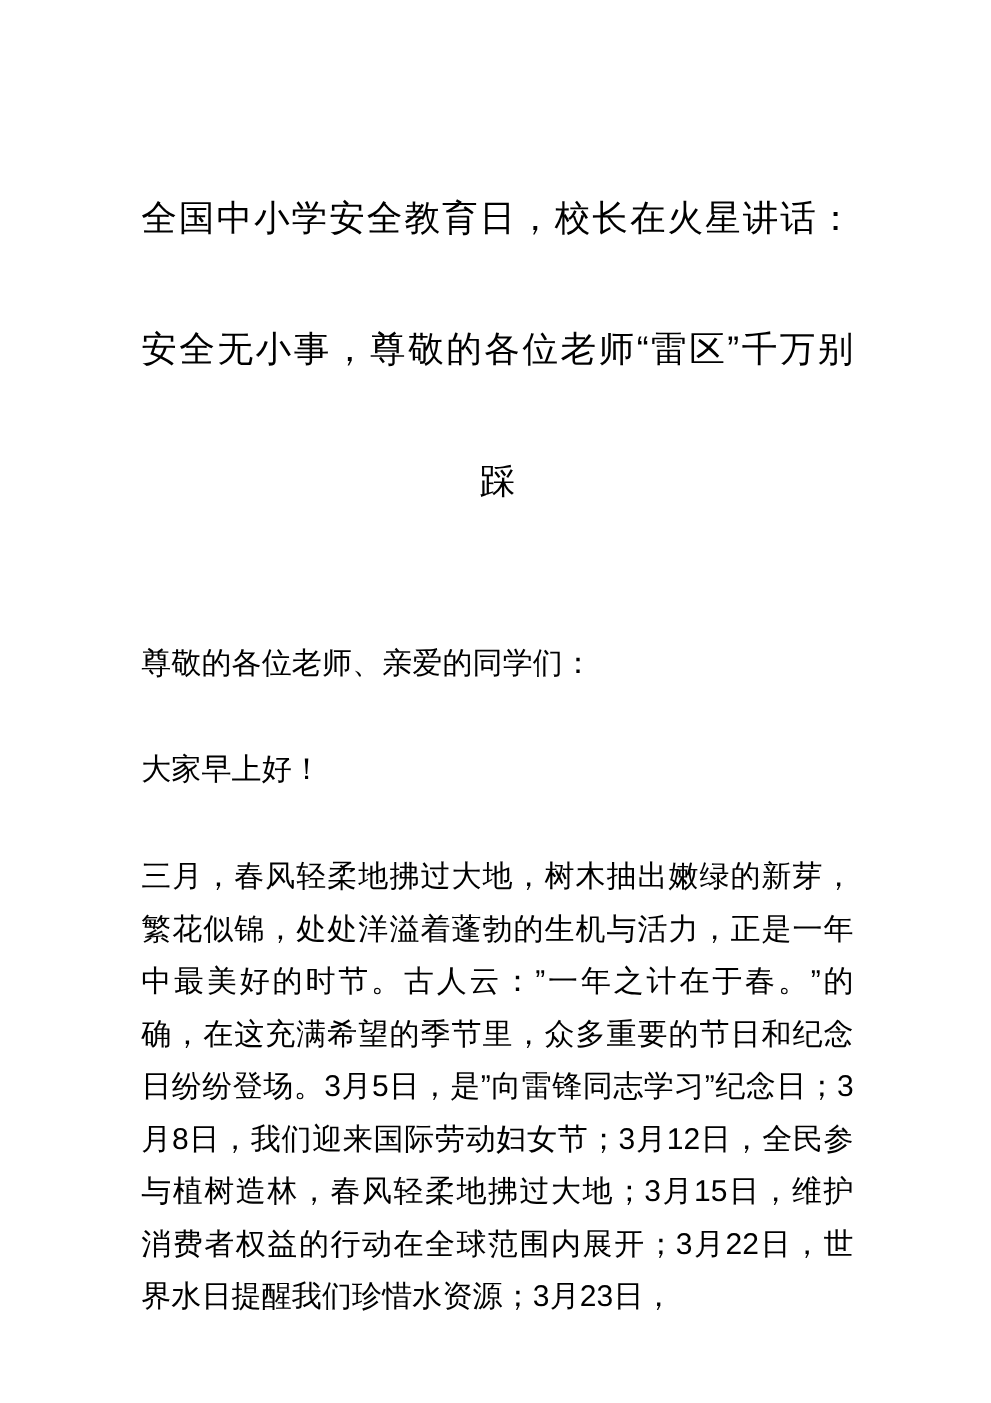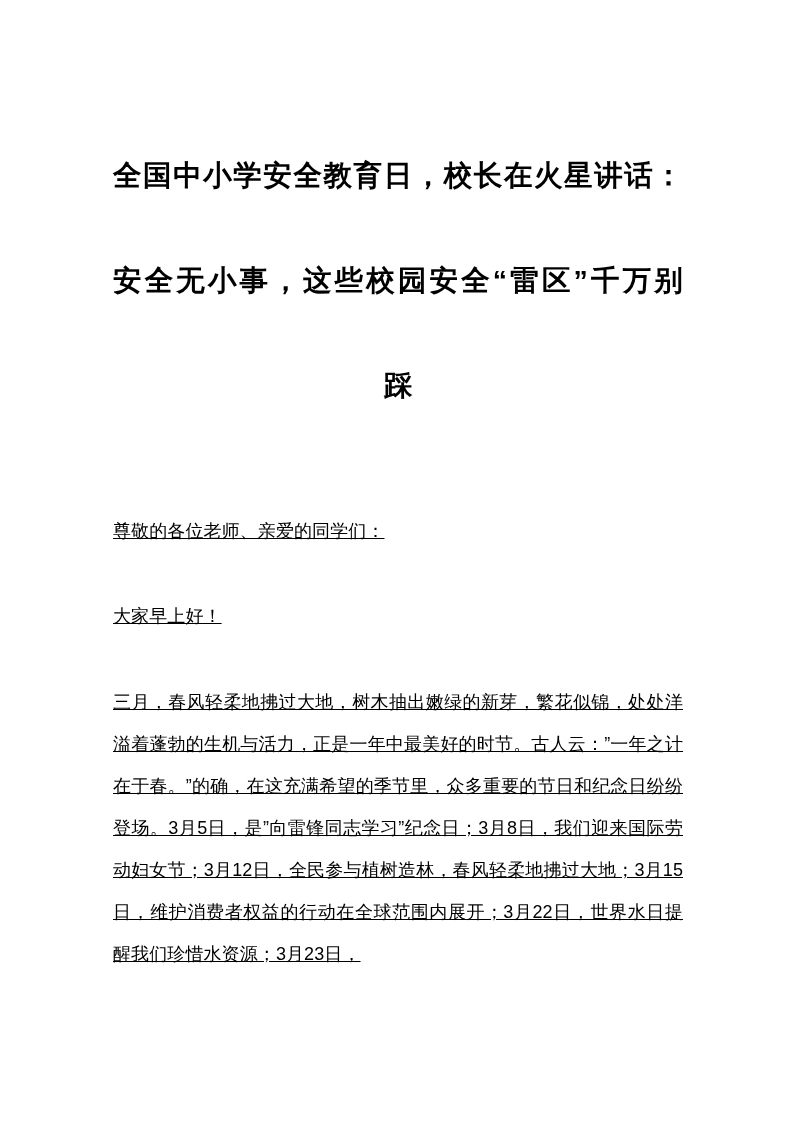--- a/index.html
+++ b/index.html
@@ -29,21 +29,21 @@
     left: 113px;
     top: 0;
     width: 570px;
   }
 
   
   .doc-title {
     margin: 0;
     padding-top: 123px;
     font-size: 28.5px;
-    font-weight: bold;
+    font-weight: normal;
     line-height: 105px;
     letter-spacing: 0.2px;
     text-align: justify;
     text-justify: inter-character;
     color: #000000;
   }
   .title-line {
     display: block;
     white-space: nowrap;
   }
@@ -55,44 +55,43 @@
   }
   .title-line.center {
     display: block;
     text-align: center;
     text-align-last: center;
   }
 
   
   .para {
     margin: 0;
-    font-size: 18px;
+    font-size: 24px;
     line-height: 42px;
     text-align: justify;
     text-align-last: left;
     text-justify: inter-ideograph;
     color: #000000;
     letter-spacing: 0.1px;
-    text-decoration: underline;
   }
 
   .spacer-after-title { height: 72px; }
   .spacer-sm { height: 43px; }
   .spacer-md { height: 44px; }
 </style>
 </head>
 <body>
 
 <div class="page">
 
   <div class="doc-body">
 
     <h1 class="doc-title">
       <span class="title-line stretch">全国中小学安全教育日，校长在火星讲话：</span>
-      <span class="title-line stretch">安全无小事，这些校园安全“雷区”千万别</span>
+      <span class="title-line stretch">安全无小事，尊敬的各位老师“雷区”千万别</span>
       <span class="title-line center">踩</span>
     </h1>
 
     <div class="spacer-after-title"></div>
 
     <p class="para">尊敬的各位老师、亲爱的同学们：</p>
 
     <div class="spacer-sm"></div>
 
     <p class="para">大家早上好！</p>

